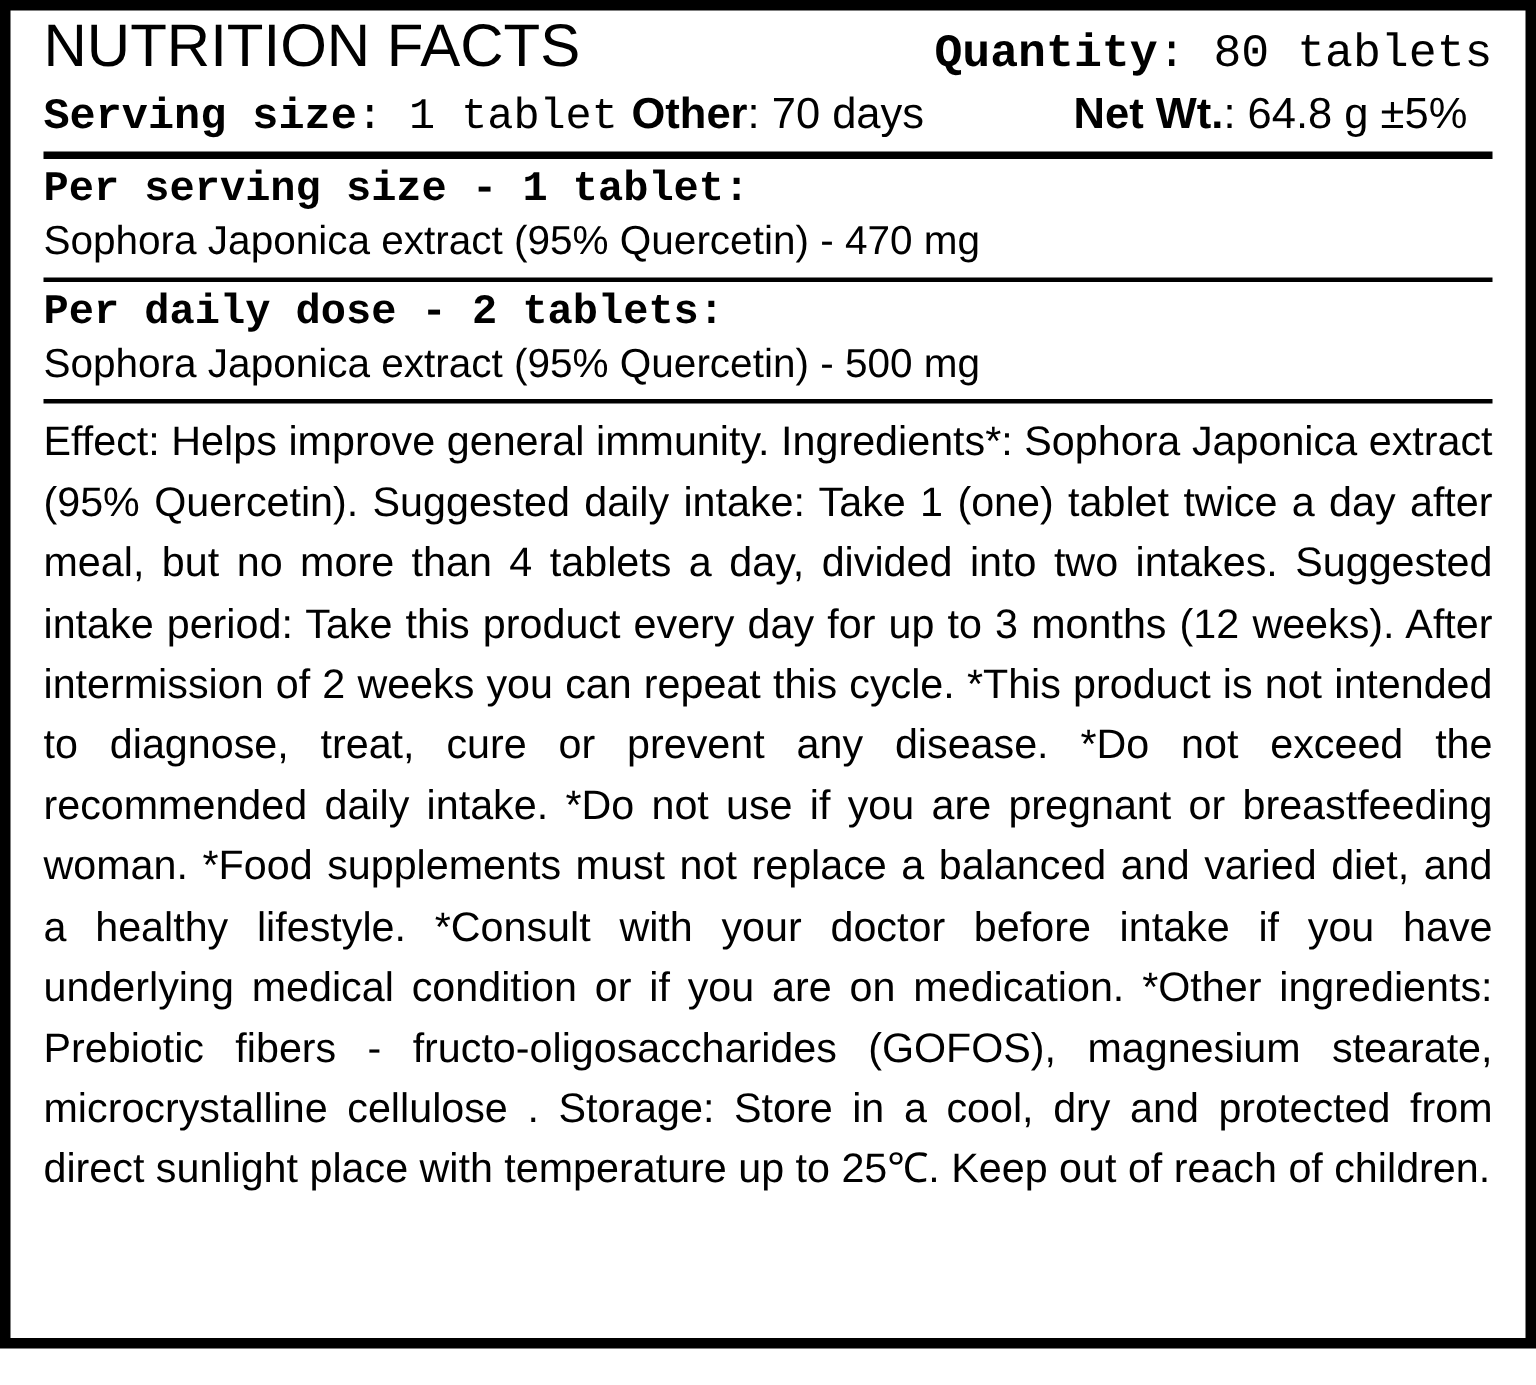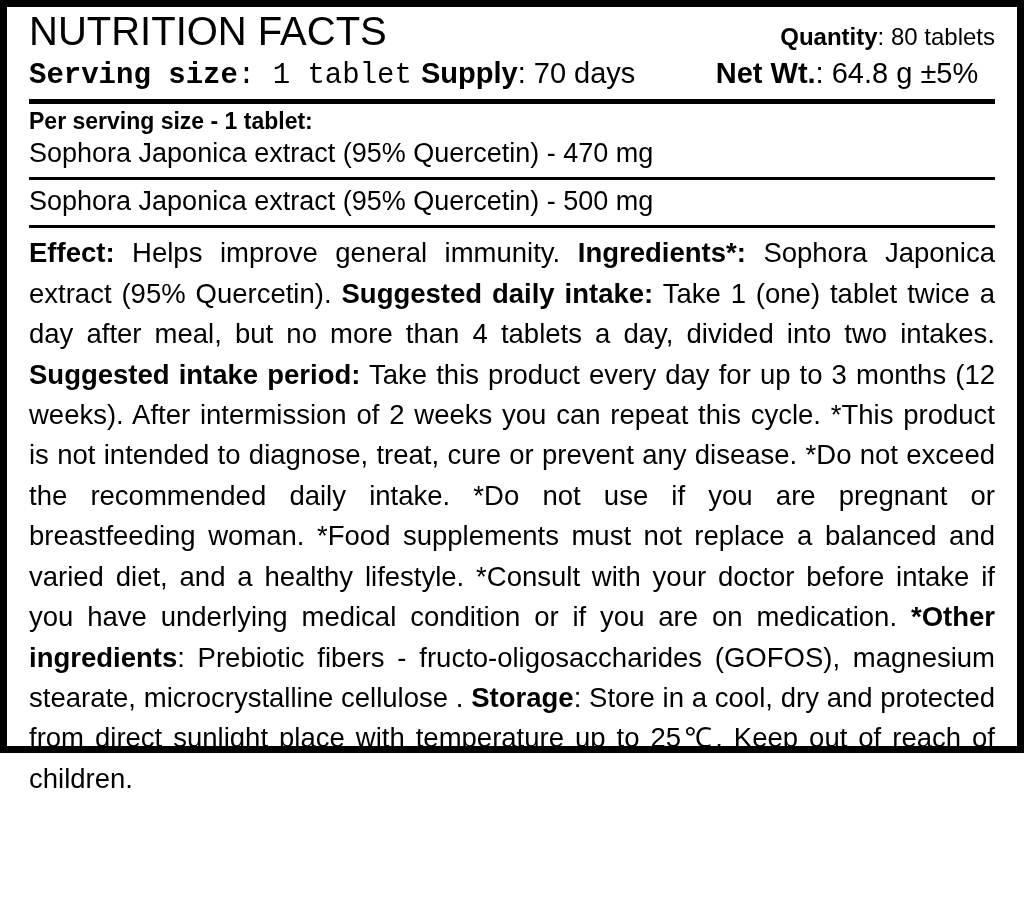--- a/index.html
+++ b/index.html
@@ -9,21 +9,21 @@
   }
   body {
     width: 1024px;
     height: 923px;
     font-family: "Liberation Sans", sans-serif;
     color: #000000;
   }
   .panel {
     box-sizing: border-box;
     width: 1024px;
-    height: 753px;
+    height: 899px;
     border: 7px solid #000000;
     padding: 8px 22px 6px 22px;
     display: flex;
     flex-direction: column;
   }
   
   .header-rows {
     display: flex;
     flex-direction: column;
   }
@@ -36,24 +36,25 @@
     margin-top: -4px;
   }
   .title {
     font-size: 40px;
     font-weight: normal;
     letter-spacing: 0px;
     line-height: 1.0;
     white-space: nowrap;
   }
   .qty {
-    font-size: 24px;
+    font-size: 31px;
     line-height: 1.0;
     white-space: nowrap;
     padding-bottom: 2px;
+    font-family: Liberation Mono, monospace;
   }
   .hrow-second {
     margin-top: 7px;
     display: flex;
     align-items: baseline;
   }
   .cell-serving { width: 392px; font-family: Liberation Mono, monospace; }
   .cell-supply  { width: 278px; }
   .cell-netwt   { flex: 1; text-align: center; }
   .lbl { font-weight: bold; }
@@ -68,69 +69,71 @@
   }
   .rule-thin {
     border-top: 3px solid #000000;
     margin-top: 5px;
   }
   
   .dose-block {
     padding-top: 4px;
   }
   .dose-head {
-    font-size: 23px;
+    font-size: 28px;
     font-weight: bold;
     line-height: 1.18;
+    font-family: Liberation Mono, monospace;
   }
   .dose-line {
     font-size: 27px;
     line-height: 1.2;
     margin-top: 1px;
     padding-bottom: 3px;
   }
   
   .body-text {
     margin-top: 5px;
     font-size: 27.5px;
     line-height: 1.47;
     text-align: justify;
     text-justify: inter-word;
     hyphens: none;
   }
-  .body-text b { font-weight: bold; }
+  .body-text b { font-weight: normal; }
 </style>
 </head>
 <body>
 
 <div class="panel">
 
   <div class="header-rows">
     <div class="hrow hrow-top">
       <div class="title">NUTRITION FACTS</div>
       <div class="qty"><span class="lbl">Quantity</span><span>: 80 tablets</span></div>
     </div>
 
     <div class="hrow-second">
       <div class="cell-serving big28"><span class="lbl">Serving size</span><span>: 1 tablet</span></div>
-      <div class="cell-supply big28"><span class="lbl">Supply</span><span>: 70 days</span></div>
+      <div class="cell-supply big28"><span class="lbl">Other</span><span>: 70 days</span></div>
       <div class="cell-netwt big28"><span class="lbl">Net Wt.</span><span>: 64.8 g ±5%</span></div>
     </div>
   </div>
 
   <div class="rule-thick"></div>
 
   <div class="dose-block">
     <div class="dose-head">Per serving size - 1 tablet:</div>
     <div class="dose-line">Sophora Japonica extract (95% Quercetin) - 470 mg</div>
   </div>
 
   <div class="rule-thin"></div>
 
   <div class="dose-block">
+    <div class="dose-head">Per daily dose - 2 tablets:</div>
     <div class="dose-line">Sophora Japonica extract (95% Quercetin) - 500 mg</div>
   </div>
 
   <div class="rule-thin"></div>
 
   <div class="body-text">
     <b>Effect:</b><span> Helps improve general immunity. </span><b>Ingredients*:</b><span> Sophora Japonica extract (95% Quercetin). </span><b>Suggested daily intake:</b><span> Take 1 (one) tablet twice a day after meal, but no more than 4 tablets a day, divided into two intakes. </span><b>Suggested intake period:</b><span> Take this product every day for up to 3 months (12 weeks). After intermission of 2 weeks you can repeat this cycle. *This product is not intended to diagnose, treat, cure or prevent any disease. *Do not exceed the recommended daily intake. *Do not use if you are pregnant or breastfeeding woman. *Food supplements must not replace a balanced and varied diet, and a healthy lifestyle. *Consult with your doctor before intake if you have underlying medical condition or if you are on medication. </span><b>*Other ingredients</b><span>: Prebiotic fibers - fructo-oligosaccharides (GOFOS), magnesium stearate, microcrystalline cellulose . </span><b>Storage</b><span>: Store in a cool, dry and protected from direct sunlight place with temperature up to 25℃. Keep out of reach of children.</span>
   </div>
 
 </div>

